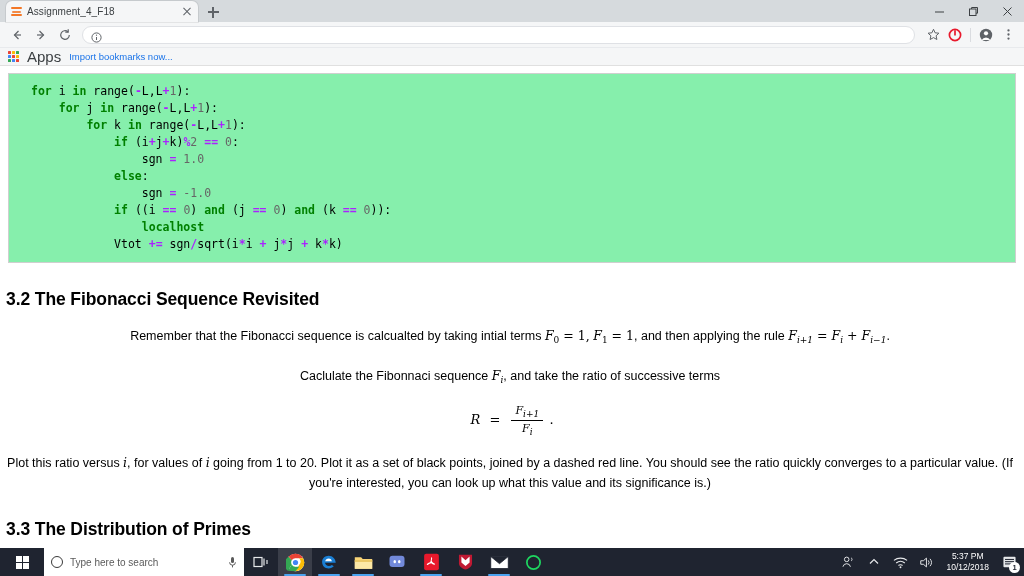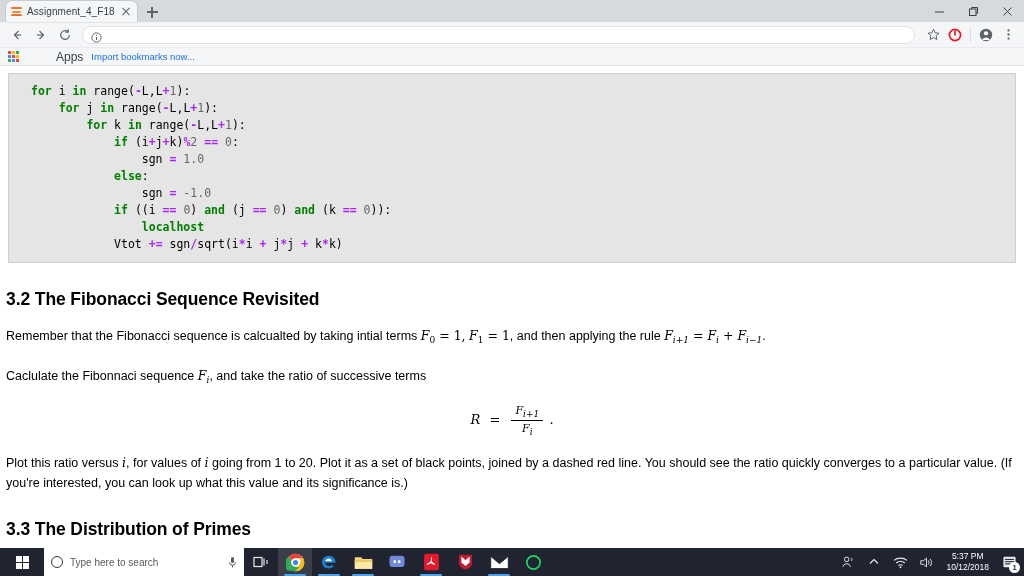--- a/index.html
+++ b/index.html
@@ -12,21 +12,21 @@
 
   
   #browser { width:1024px; height:548px; display:flex; flex-direction:column; background:#fff; }
 
   
   .tabstrip {
     height:22px; background:#d6dadd; display:flex; align-items:flex-end;
     position:relative; padding-left:6px;
   }
   .tab {
-    height:21px; width:131px; background:#f5f6f7; border-radius:6px 6px 0 0;
+    height:21px; width:192px; background:#f5f6f7; border-radius:6px 6px 0 0;
     display:flex; align-items:center; padding:0 5px; gap:5px; position:relative;
     box-shadow:0 0 0 1px rgba(0,0,0,.07);
   }
   .favicon {
     width:11px; height:11px; flex:0 0 11px; position:relative;
   }
   .favicon i {
     position:absolute; display:block; background:#f37726; border-radius:1px;
   }
   .favicon i:nth-child(1){ left:0; top:1px; width:11px; height:2px; border-radius:2px;}
@@ -72,45 +72,45 @@
   .tb-sep { width:1px; height:14px; background:#dadce0; margin:0 3px; }
 
   
   .bookmarks {
     height:18px; background:#f5f6f7; display:flex; align-items:center;
     padding:0 8px; gap:8px; border-bottom:1px solid #e0e0e0;
   }
   .apps-grid { width:11px; height:11px; display:grid; grid-template-columns:repeat(3,3px);
                grid-template-rows:repeat(3,3px); gap:1px; }
   .apps-grid span { display:block; width:3px; height:3px; border-radius:.5px; }
-  .bm-label { font-size:12px; color:#3c4043;margin-left:29px; }
+  .bm-label { font-size:15px; color:#3c4043; }
   .bm-hint { font-size:9.5px; color:#5f6368; margin-left:10px; }
   .bm-link { font-size:9.5px; color:#1a73e8; cursor:pointer; }
 
   
   .page { flex:1; background:#fff; overflow:hidden; position:relative; padding-top:3px; }
 
   .codecell {
-    margin:4px 8px 0 8px; background:#e5e5e5; border:1px solid #cfcfcf;
+    margin:4px 8px 0 8px; background:#86efac; border:1px solid #cfcfcf;
     padding:9px 0 9px 22px; font-family:"DejaVu Sans Mono","Liberation Mono",monospace;
     font-size:11.5px; line-height:17px; color:#000;
   }
   .codecell .ln { white-space:pre; }
   .kw { color:#008000; font-weight:bold; }
   .op { color:#aa22ff; font-weight:bold; }
   .num { color:#666666; }
   .bi { color:#000; }
 
   .prose { padding:0 4px; }
   h2.sec {
     font-size:17.5px; font-weight:bold; color:#000; letter-spacing:-.1px;
     margin:26px 0 0 2px;
   }
   p.body {
-    font-size:12.5px; color:#000; line-height:20px; margin:16px 0 0 2px; max-width:1008px;
+    font-size:12.5px; color:#000; line-height:20px; margin:16px 0 0 2px; max-width:1008px;text-align:center;
   }
   .mathi { font-family:"DejaVu Serif","Liberation Serif",serif; font-style:italic; font-size:12.5px; }
   .mathr { font-family:"DejaVu Serif","Liberation Serif",serif; font-size:12.5px; }
   .sub { font-size:9px; vertical-align:-3px; font-style:italic;
          font-family:"DejaVu Serif","Liberation Serif",serif; }
   .subr { font-size:9px; vertical-align:-3px;
          font-family:"DejaVu Serif","Liberation Serif",serif; font-style:normal;}
 
   .display-eq {
     text-align:center; margin:14px 0 0 0; font-family:"DejaVu Serif","Liberation Serif",serif;

